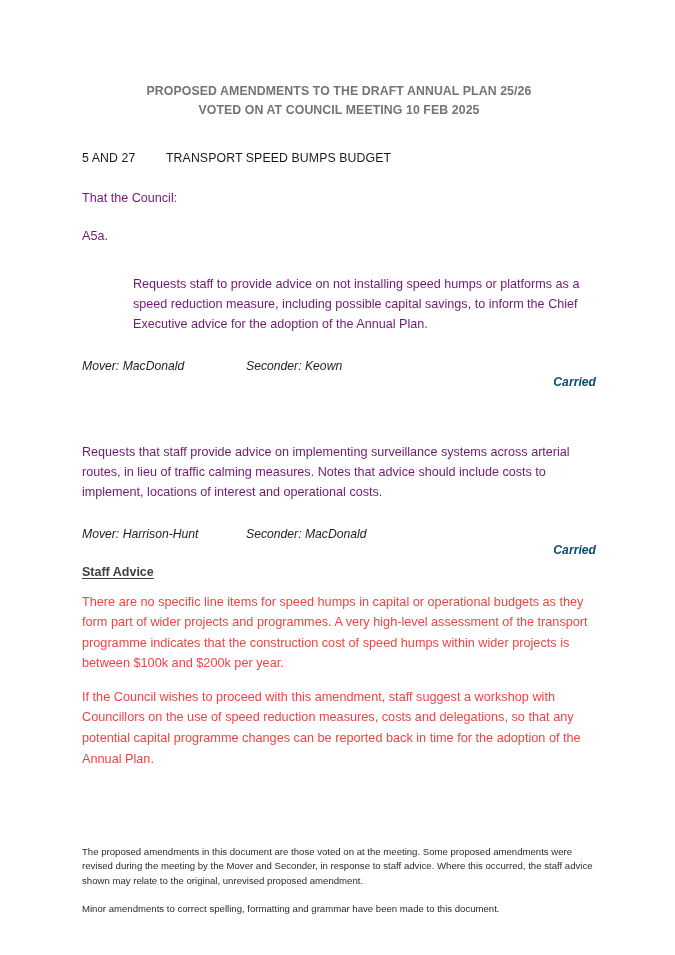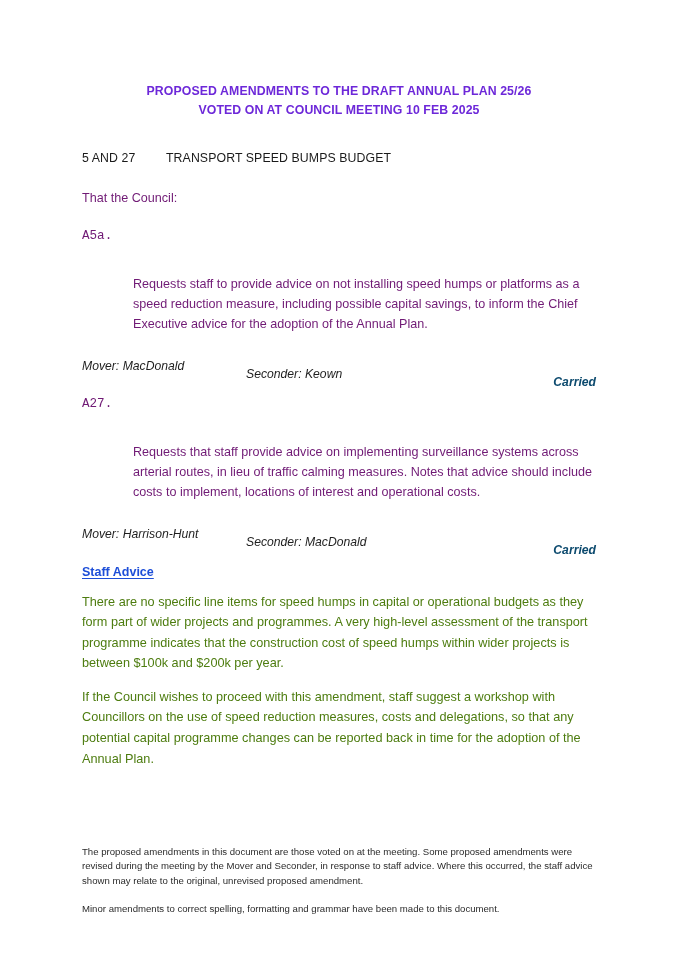--- a/index.html
+++ b/index.html
@@ -34,21 +34,21 @@
   }
 
   
   .doc-title {
     margin-top: 82px;
     text-align: center;
     font-weight: bold;
     font-size: 12.3px;
     line-height: 19px;
     letter-spacing: 0.1px;
-    color: #6d28d9;
+    color: #737373;
   }
   .doc-title .line { display: block; }
 
   
   .item-heading {
     margin-top: 31px;
     font-weight: normal;
     font-size: 12.3px;
     color: #1a1a1a;
     letter-spacing: 0.1px;
@@ -68,21 +68,20 @@
 
   .motion {
     margin-top: 19px;
     display: flex;
     font-size: 12.6px;
     line-height: 20px;
   }
   .motion .label {
     width: 51px;
     flex: none;
-    font-family: Liberation Mono, monospace;
   }
   .motion .body {
     flex: 1;
     margin-top: 48px;
   }
 
   
   .movers {
     margin-top: 23px;
     font-style: italic;
@@ -93,45 +92,45 @@
     height: 18px;
   }
   .movers .mover {
     position: absolute;
     left: 0;
     top: 0;
   }
   .movers .seconder {
     position: absolute;
     left: 164px;
-    top: 8px;
+    top: 0;
   }
   .movers .outcome {
     position: absolute;
     right: 0;
     top: 16px;
     font-weight: bold;
     font-style: italic;
     color: #0c4a6e;
     text-align: right;
   }
 
   
   .staff-advice-heading {
     margin-top: 22px;
     font-weight: bold;
     font-size: 12.5px;
     text-decoration: underline;
     text-underline-offset: 2px;
-    color: #1d4ed8;
+    color: #404040;
   }
   .para {
     font-size: 12.7px;
     line-height: 20.6px;
-    color: #4d7c0f;
+    color: #ef4444;
   }
 
   
   .footer {
     position: absolute;
     left: 82px;
     top: 845px;
     width: 514px;
   }
   .footer .note {
@@ -167,21 +166,20 @@
       <span class="body blue">Requests staff to provide advice on not installing speed humps or platforms as a speed reduction measure, including possible capital savings, to inform the Chief Executive advice for the adoption of the Annual Plan.</span>
     </div>
 
     <div class="movers">
       <span class="mover">Mover: MacDonald</span>
       <span class="seconder">Seconder: Keown</span>
       <span class="outcome">Carried</span>
     </div>
 
     <div class="motion">
-      <span class="label blue">A27.</span>
       <span class="body blue">Requests that staff provide advice on implementing surveillance systems across arterial routes, in lieu of traffic calming measures. Notes that advice should include costs to implement, locations of interest and operational costs.</span>
     </div>
 
     <div class="movers">
       <span class="mover">Mover: Harrison-Hunt</span>
       <span class="seconder">Seconder: MacDonald</span>
       <span class="outcome">Carried</span>
     </div>
 
     <div class="staff-advice-heading">Staff Advice</div>

